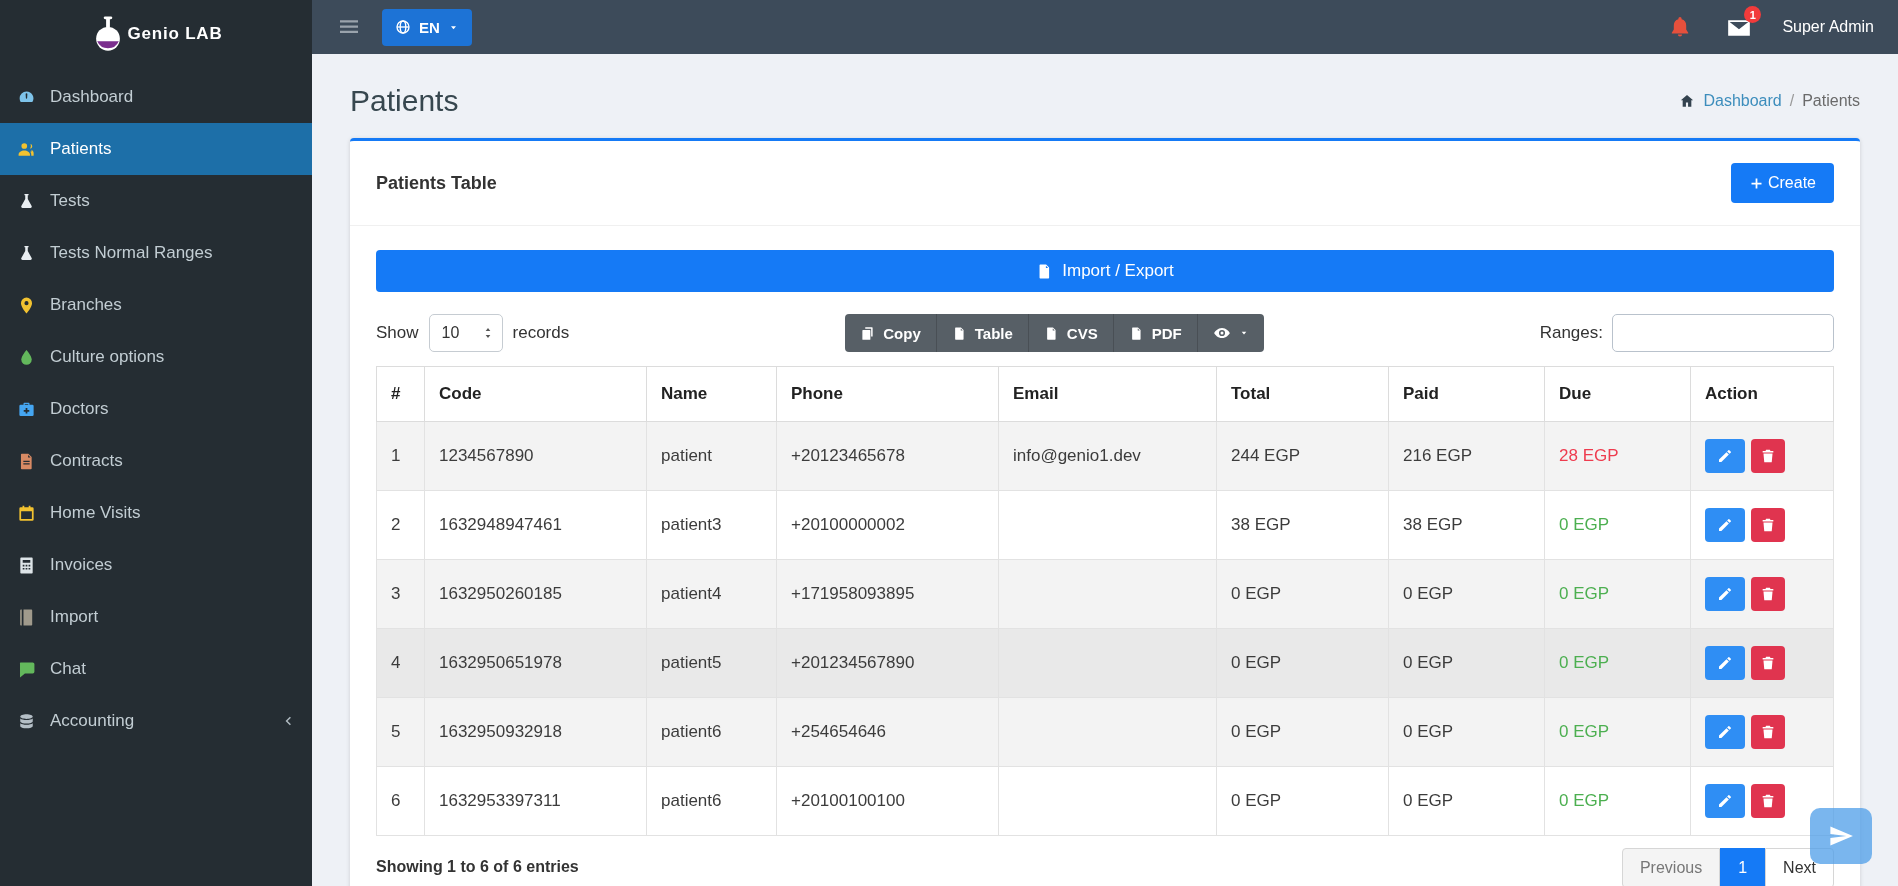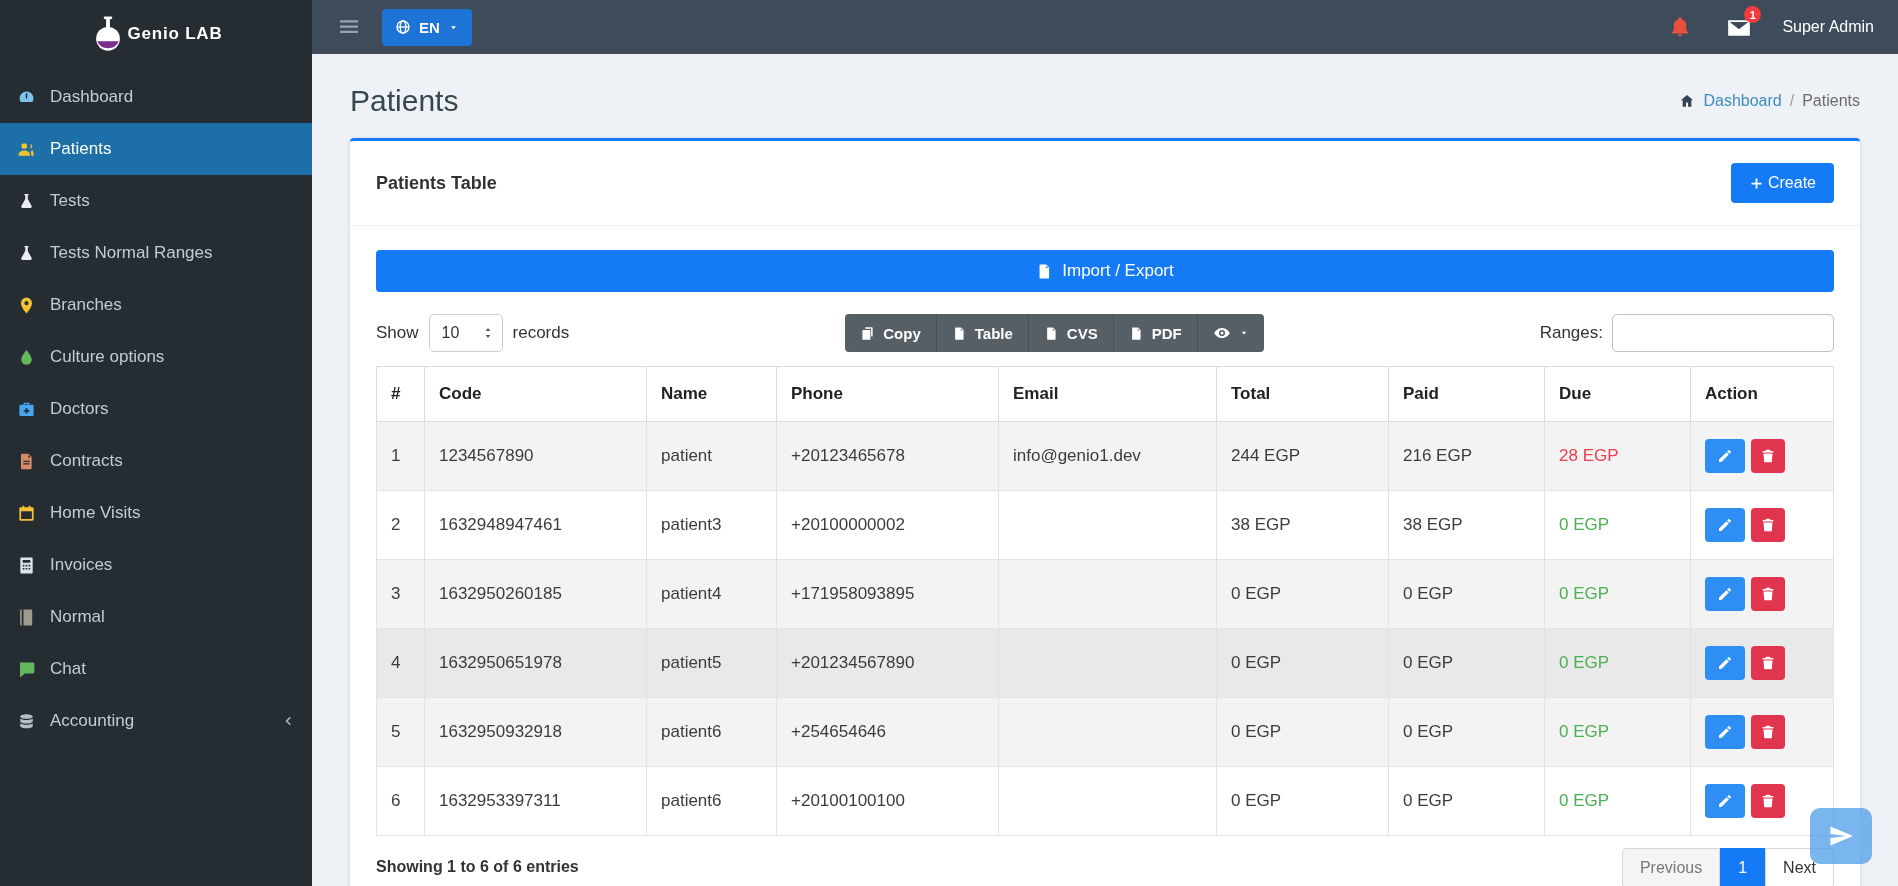--- a/index.html
+++ b/index.html
@@ -179,21 +179,21 @@
           </svg>
         </span>
         <span class="side-label">Invoices</span>
       </div>
       <div class="side-item">
         <span class="ic" style="width:19px;height:19px;color:#a09a8c">
           <svg viewBox="0 0 24 24">
             <path fill="currentColor" fill-rule="evenodd" d="M5 2h13.2a1 1 0 0 1 1 1v18a1 1 0 0 1-1 1H5a1 1 0 0 1-1-1V3a1 1 0 0 1 1-1zm3.2 0v20H6V2z"></path>
           </svg>
         </span>
-        <span class="side-label">Normal</span>
+        <span class="side-label">Import</span>
       </div>
       <div class="side-item">
         <span class="ic" style="width:19px;height:19px;color:#63b85c">
           <svg viewBox="0 0 24 24">
             <path fill="currentColor" fill-rule="evenodd" d="M4.2 3h15.6A2.2 2.2 0 0 1 22 5.2v9.6a2.2 2.2 0 0 1-2.2 2.2H10l-6.2 5V5.2A2.2 2.2 0 0 1 4.2 3z"></path>
           </svg>
         </span>
         <span class="side-label">Chat</span>
       </div>
       <div class="side-item">

